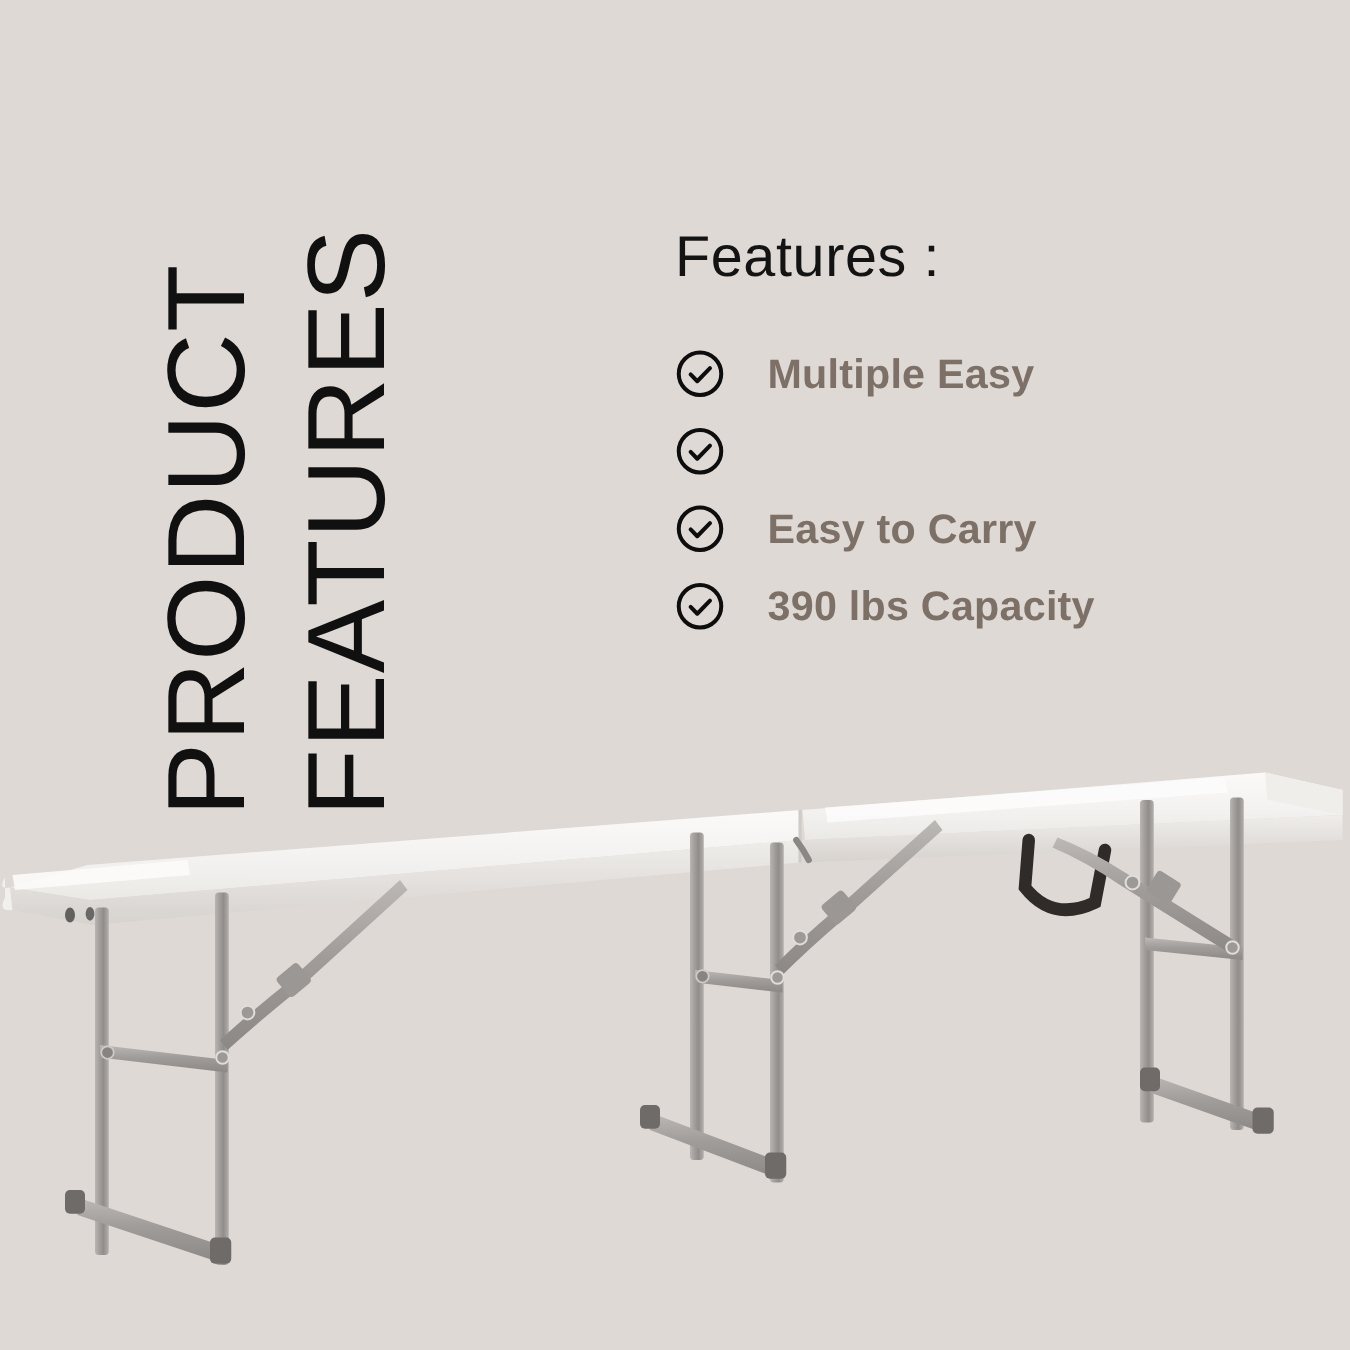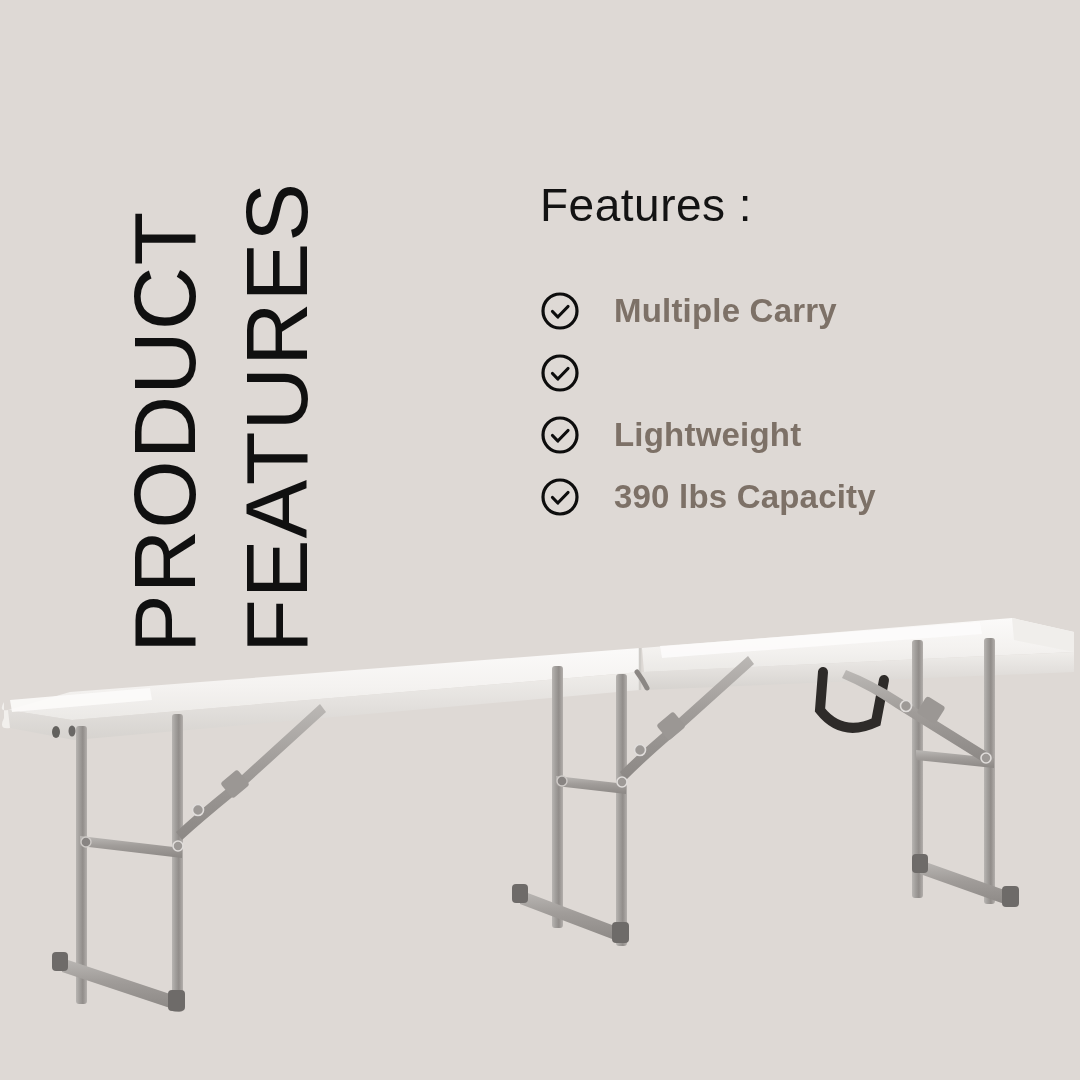--- a/index.html
+++ b/index.html
@@ -50,21 +50,21 @@
   #features-panel {
     position:absolute;
     left:540px; top:178px;
     width:480px;
   }
   #features-heading {
     font-size:46px;
     font-weight:400;
     color:#131313;
     letter-spacing:0.5px;
-    margin-bottom:48px;
+    margin-bottom:36px;
   }
   .feature-row {
     display:flex;
     align-items:center;
     height:62px;
   }
   .check-icon {
     width:40px; height:40px;
     flex:0 0 40px;
     margin-right:34px;
@@ -98,38 +98,38 @@
 
   <div id="features-panel">
 
     <div id="features-heading">Features :</div>
 
     <div class="feature-row">
       <svg class="check-icon" viewBox="0 0 40 40">
         <circle cx="20" cy="20" r="17" fill="none" stroke="#0d0d0d" stroke-width="3.2"></circle>
         <polyline points="12.5,20.5 17.8,26 28,15.5" fill="none" stroke="#0d0d0d" stroke-width="3.2" stroke-linecap="round" stroke-linejoin="round"></polyline>
       </svg>
-      <span class="feature-label">Multiple Carry</span>
-    </div>
-
-    <div class="feature-row">
-      <svg class="check-icon" viewBox="0 0 40 40">
-        <circle cx="20" cy="20" r="17" fill="none" stroke="#0d0d0d" stroke-width="3.2"></circle>
-        <polyline points="12.5,20.5 17.8,26 28,15.5" fill="none" stroke="#0d0d0d" stroke-width="3.2" stroke-linecap="round" stroke-linejoin="round"></polyline>
-      </svg>
-    </div>
-
-
-    <div class="feature-row">
-      <svg class="check-icon" viewBox="0 0 40 40">
-        <circle cx="20" cy="20" r="17" fill="none" stroke="#0d0d0d" stroke-width="3.2"></circle>
-        <polyline points="12.5,20.5 17.8,26 28,15.5" fill="none" stroke="#0d0d0d" stroke-width="3.2" stroke-linecap="round" stroke-linejoin="round"></polyline>
-      </svg>
-      <span class="feature-label">Lightweight</span>
-    </div>
+      <span class="feature-label">Multiple Easy</span>
+    </div>
+
+    <div class="feature-row">
+      <svg class="check-icon" viewBox="0 0 40 40">
+        <circle cx="20" cy="20" r="17" fill="none" stroke="#0d0d0d" stroke-width="3.2"></circle>
+        <polyline points="12.5,20.5 17.8,26 28,15.5" fill="none" stroke="#0d0d0d" stroke-width="3.2" stroke-linecap="round" stroke-linejoin="round"></polyline>
+      </svg>
+    </div>
+
+    <div class="feature-row">
+      <svg class="check-icon" viewBox="0 0 40 40">
+        <circle cx="20" cy="20" r="17" fill="none" stroke="#0d0d0d" stroke-width="3.2"></circle>
+        <polyline points="12.5,20.5 17.8,26 28,15.5" fill="none" stroke="#0d0d0d" stroke-width="3.2" stroke-linecap="round" stroke-linejoin="round"></polyline>
+      </svg>
+      <span class="feature-label">Easy to Carry</span>
+    </div>
+
 
     <div class="feature-row">
       <svg class="check-icon" viewBox="0 0 40 40">
         <circle cx="20" cy="20" r="17" fill="none" stroke="#0d0d0d" stroke-width="3.2"></circle>
         <polyline points="12.5,20.5 17.8,26 28,15.5" fill="none" stroke="#0d0d0d" stroke-width="3.2" stroke-linecap="round" stroke-linejoin="round"></polyline>
       </svg>
       <span class="feature-label">390 lbs Capacity</span>
     </div>
 
   </div>

